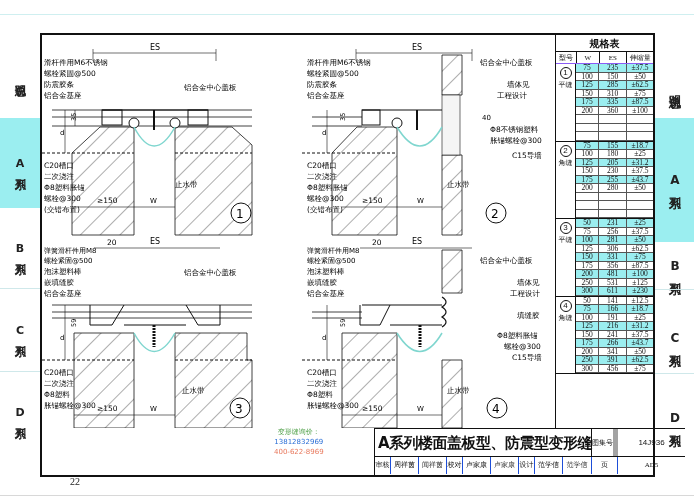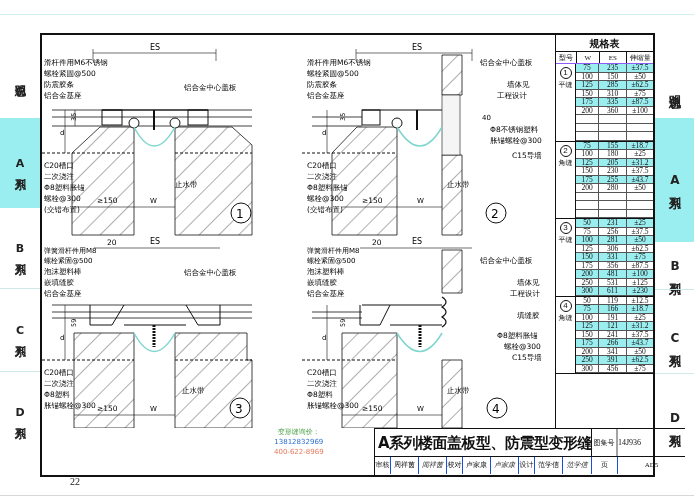--- a/index.html
+++ b/index.html
@@ -41,25 +41,25 @@
   .rows { flex: 1; }
   .row { display: flex; height: 8.5px; border-bottom: 0.5px solid #555; font-size: 7.5px; font-family: "Liberation Serif", serif; line-height: 8.5px; }
   .row div { text-align: center; border-right: 0.5px solid #555; }
   .row.hl div { background: #9beef0; }
   .row.empty div { background: #fff; }
 
   
   .title-block { position: absolute; left: 300px; top: 393px; width: 311px; height: 47px; border-top: 1.5px solid #111; border-left: 1.5px solid #111; margin-left: 32px; }
   .tb-main { display: flex; height: 28px; border-bottom: 1px solid #111; }
   .tb-title { width: 217px; font-size: 15px; font-weight: bold; line-height: 28px; padding-left: 3px; border-right: 1px solid #111; white-space: nowrap; letter-spacing: -0.5px; }
-  .tb-k { width: 26px; font-size: 7px; text-align: center; line-height: 28px; border-right: 2px solid #a3a3a3; }
-  .tb-v { flex: 1; font-size: 8px; text-align: left; line-height: 28px; font-family: Liberation Serif, serif; }
+  .tb-k { width: 26px; font-size: 7px; text-align: center; line-height: 28px; border-right: 5px solid #a3a3a3; }
+  .tb-v { flex: 1; font-size: 8px; text-align: center; line-height: 28px; font-family: Liberation Sans, sans-serif; }
   .tb-sub { display: flex; height: 17px; font-size: 7px; line-height: 17px; }
   .tb-sub div { border-right: 1px solid #1d4ed8; text-align: center; white-space: nowrap; overflow: hidden; }
-  .sig { font-style: italic; color: #333; }
+  .sig { color: #333; }
 
   .note { position: absolute; left: 13px; top: 404px; font-size: 8.5px; color: #222; white-space: nowrap; }
   .contact { position: absolute; left: 232px; top: 392px; font-size: 7px; line-height: 10px; text-align: center; }
   .contact .c1 { color: #4fa048; }
   .contact .c2 { color: #2b6fd6; }
   .contact .c3 { color: #e8795d; }
 
   svg text { font-family: "DejaVu Sans", sans-serif; }
 </style>
 </head>
@@ -465,36 +465,36 @@
           </div>
         </div>
         <div class="group">
           <div class="type-cell">
             <div class="circ">4</div>
             <div class="type-name">角缝</div>
           </div>
           <div class="rows">
             <div class="row">
               <div class="c-w">50</div>
-              <div class="c-es">119</div>
+              <div class="c-es">141</div>
               <div class="c-exp">±12.5</div>
             </div>
             <div class="row hl">
               <div class="c-w">75</div>
               <div class="c-es">166</div>
               <div class="c-exp">±18.7</div>
             </div>
             <div class="row">
               <div class="c-w">100</div>
               <div class="c-es">191</div>
               <div class="c-exp">±25</div>
             </div>
             <div class="row hl">
               <div class="c-w">125</div>
-              <div class="c-es">121</div>
+              <div class="c-es">216</div>
               <div class="c-exp">±31.2</div>
             </div>
             <div class="row">
               <div class="c-w">150</div>
               <div class="c-es">241</div>
               <div class="c-exp">±37.5</div>
             </div>
             <div class="row hl">
               <div class="c-w">175</div>
               <div class="c-es">266</div>

